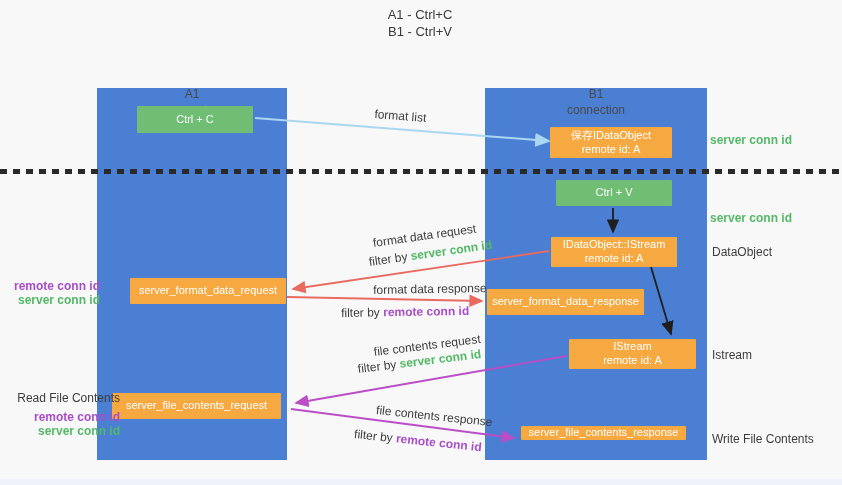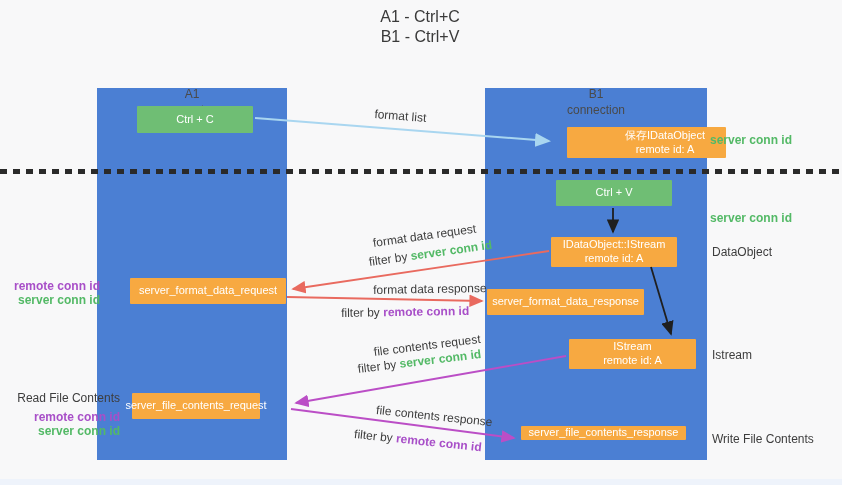--- a/index.html
+++ b/index.html
@@ -3,21 +3,21 @@
 <meta charset="utf-8">
 <style>
   html,body{margin:0;padding:0;background:#f8f8f9;}
   .canvas{
     position:relative;width:842px;height:485px;background:#f8f8f9;
     font-family:"Liberation Sans",sans-serif;overflow:hidden;
   }
   .abs{position:absolute;}
   .title{
     left:300px;top:7px;width:240px;text-align:center;
-    font-size:16px;line-height:1.28;color:#3a3a3a;z-index:2;
+    font-size:13px;line-height:1.28;color:#3a3a3a;z-index:2;
   }
   .col-header{font-size:12px;line-height:1.3;color:#4a4a4a;text-align:center;z-index:2;margin-top:33px;}
   .col-header.left{left:97px;top:54px;width:190px;}
   .col-header.right{left:485px;top:54px;width:222px;}
   .column{background:#4b7fd3;z-index:1;}
   .column.left{left:97px;top:88px;width:190px;height:372px;}
   .column.right{left:485px;top:88px;width:222px;height:372px;}
   .divider{
     left:0;top:169px;width:842px;height:5px;z-index:3;
     background:repeating-linear-gradient(90deg,#2a2a2a 0 7px,transparent 7px 13px);
@@ -60,21 +60,21 @@
 
   <div class="abs column left"></div>
   <div class="abs column right"></div>
 
   <div class="abs divider"></div>
 
   <div class="abs box green" style="left:137px;top:106px;width:116px;height:27px;">
     <span>Ctrl + C</span>
   </div>
 
-  <div class="abs box orange" style="left:567px;top:127px;width:122px;height:31px;padding-left:37px;">
+  <div class="abs box orange" style="left:550px;top:127px;width:122px;height:31px;">
     <span>保存IDataObject</span>
     <span>remote id: A</span>
   </div>
 
   <div class="abs box green" style="left:556px;top:180px;width:116px;height:26px;">
     <span>Ctrl + V</span>
   </div>
 
   <div class="abs box orange" style="left:551px;top:237px;width:126px;height:30px;">
     <span>IDataObject::IStream</span>
@@ -87,21 +87,21 @@
 
   <div class="abs box orange" style="left:130px;top:278px;width:156px;height:26px;">
     <span>server_format_data_request</span>
   </div>
 
   <div class="abs box orange" style="left:569px;top:339px;width:127px;height:30px;">
     <span>IStream</span>
     <span>remote id: A</span>
   </div>
 
-  <div class="abs box orange" style="left:132px;top:393px;width:128px;height:26px;">
+  <div class="abs box orange" style="left:112px;top:393px;width:169px;height:26px;">
     <span>server_file_contents_request</span>
   </div>
 
   <div class="abs box orange" style="left:521px;top:426px;width:165px;height:14px;">
     <span>server_file_contents_response</span>
   </div>
 
   <div class="abs lbl txt-green" style="left:710px;top:133px;">server conn id</div>
   <div class="abs lbl txt-green" style="left:710px;top:211px;">server conn id</div>
   <div class="abs lbl" style="left:712px;top:245px;">DataObject</div>

